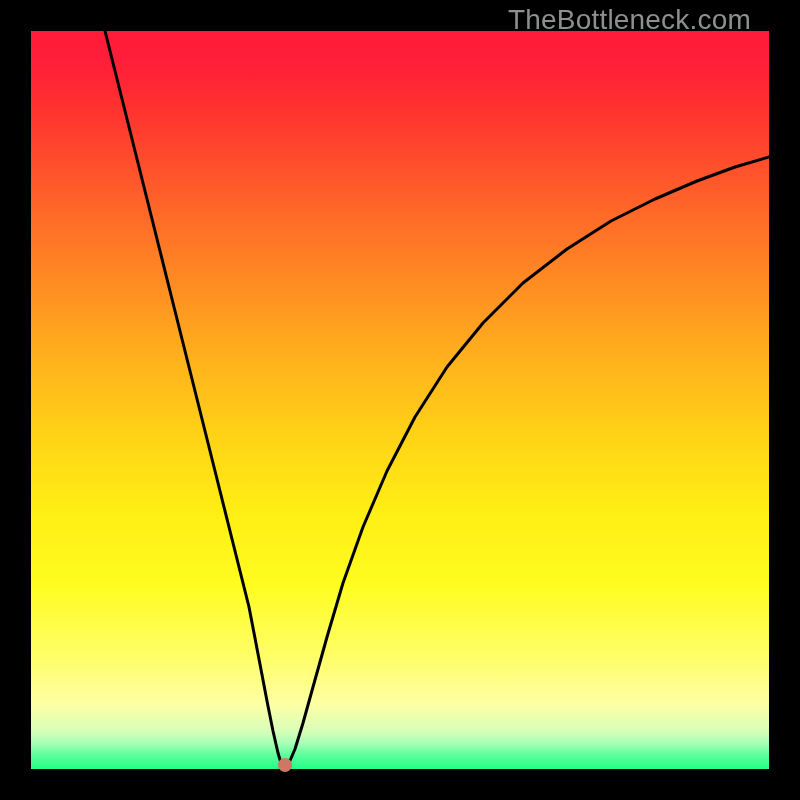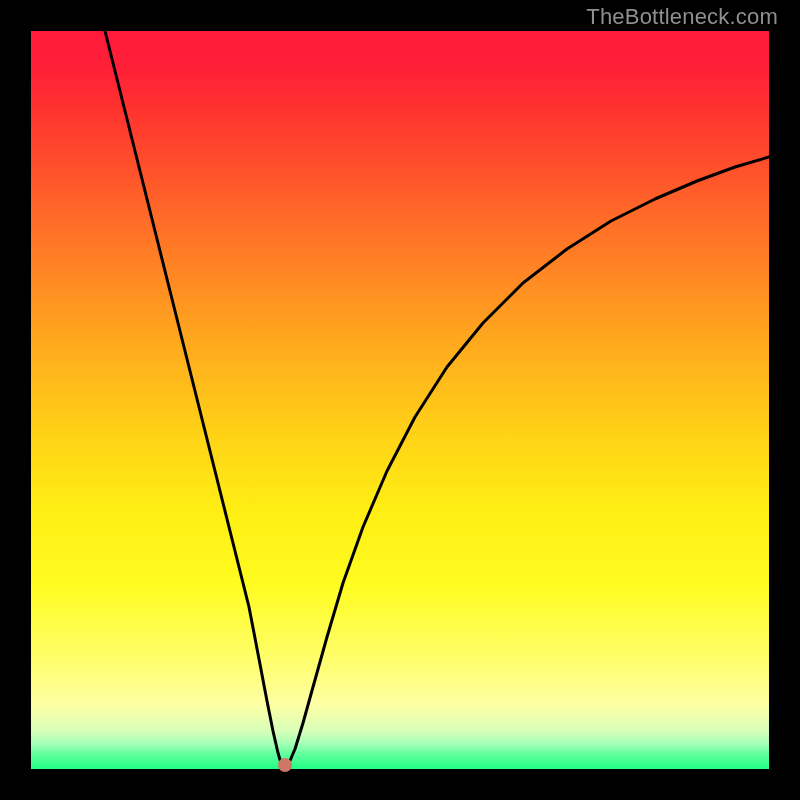--- a/index.html
+++ b/index.html
@@ -21,23 +21,23 @@
   .plot {
     position: absolute;
     left: 0;
     top: 0;
     width: 738px;
     height: 738px;
   }
   .watermark {
     position: absolute;
     top: 4px;
-    right: 22px;
+    right: 49px;
     font-family: Arial, Helvetica, sans-serif;
-    font-size: 22px;
+    font-size: 28px;
     font-weight: 500;
     color: #8f8f8f;
     letter-spacing: 0.2px;
   }
   .dot {
     position: absolute;
     width: 14px;
     height: 14px;
     border-radius: 50%;
     background: rgb(205,120,100);

